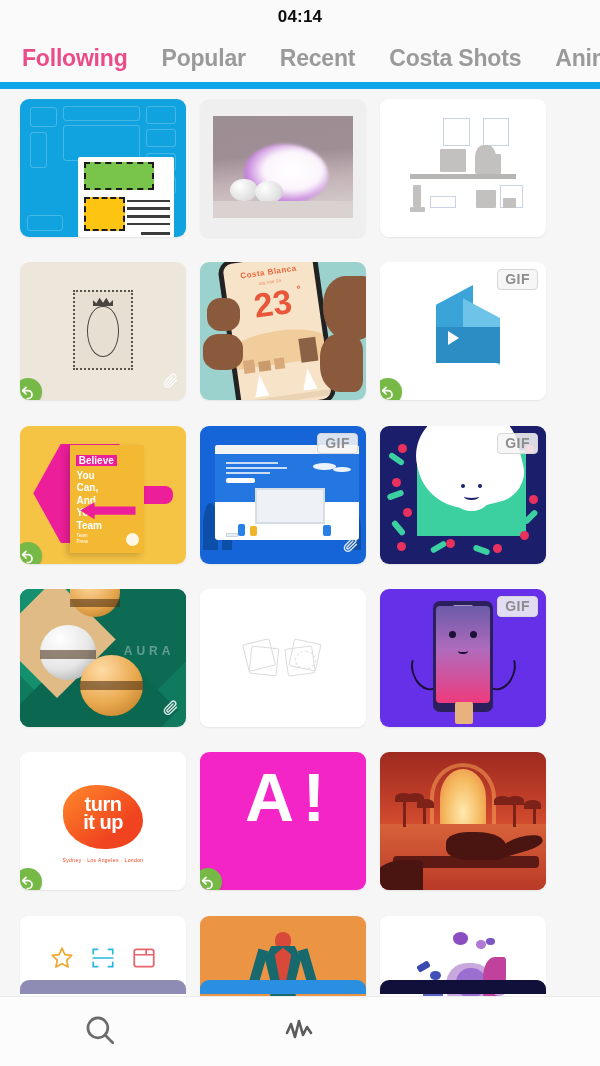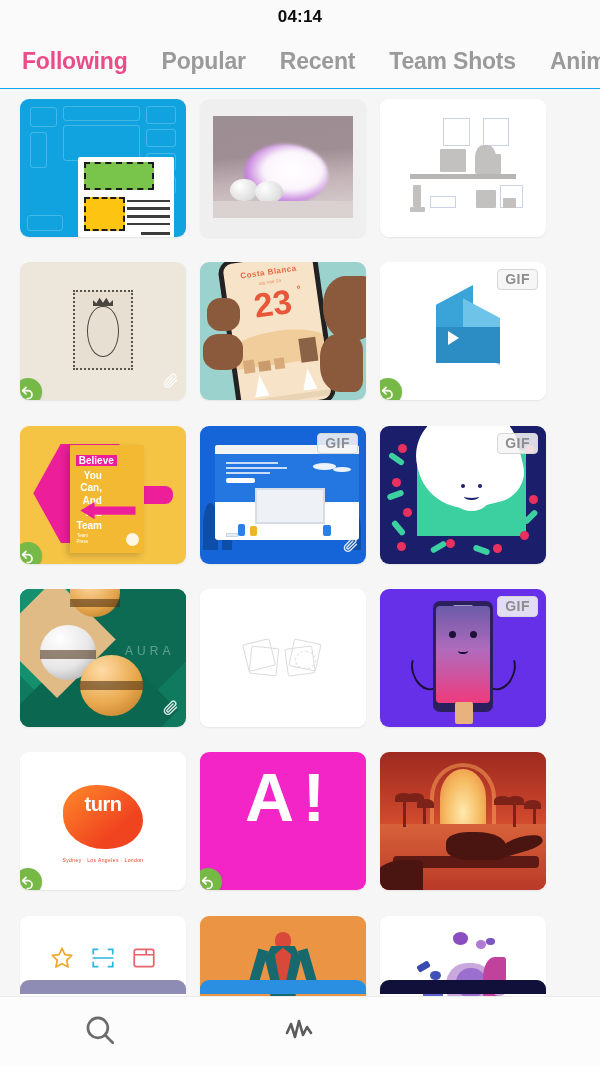--- a/index.html
+++ b/index.html
@@ -28,21 +28,21 @@
   .sb-right { margin-left:auto; display:flex; align-items:center; gap:7px; z-index:2; }
   .pct { font-size:16px; font-weight:500; }
   .batt { width:29px; height:14px; border:1.5px solid #1a1a1a; border-radius:3.5px; position:relative; }
   .batt::after { content:""; position:absolute; right:-4px; top:4px; width:2.4px; height:5px; background:#1a1a1a; border-radius:0 1px 1px 0;}
   .batt i { display:block; height:100%; background:#2fcc42; border-radius:1.8px; }
 
   
   .tabs {
     height:55px; background:#fafafa; display:flex; align-items:center;
     padding-left:22px; gap:34px; white-space:nowrap; overflow:hidden;
-    border-bottom:1px solid #0ea5e9;
+    border-bottom:7px solid #0ea5e9;
   }
   .tab { font-size:23px; color:#9a9a9a; font-weight:700; letter-spacing:-.2px; flex:0 0 auto; }
   .tab.active { color:#ea4c89; font-weight:700; }
 
   
   .grid {
     padding:10px 20px 0 20px; display:flex; flex-wrap:wrap; gap:13px 14px;
     position:absolute; top:89px; left:0; right:0; bottom:0;
   }
   .card {
@@ -122,21 +122,21 @@
     background:#fff; clip-path:polygon(50% 0,100% 82%,0 82%); }
   .art-weather .hand { position:absolute; background:#8b5a3c; border-radius:40%; }
   
   .art-logo3d { position:absolute; inset:0; background:#fff; }
   .art-logo3d .b1 { position:absolute; left:34%; top:24%; width:22%; height:40%; background:#3aa4d8; transform:skewY(-28deg);}
   .art-logo3d .b2 { position:absolute; left:50%; top:33%; width:22%; height:34%; background:#6ec4e8; transform:skewY(28deg);}
   .art-logo3d .b3 { position:absolute; left:34%; top:47%; width:38%; height:26%; background:#2b8dc4; }
   .art-logo3d .pl { position:absolute; left:41%; top:50%; width:0; height:0;
     border-left:11px solid #fff; border-top:7px solid transparent; border-bottom:7px solid transparent;}
   
-  .art-believe { position:absolute; inset:0; background:#f6c445;text-align:right; }
+  .art-believe { position:absolute; inset:0; background:#f6c445; }
   .art-believe .arrowbig { position:absolute; left:8%; top:13%; width:52%; height:72%; background:#ec1e9a;
     clip-path:polygon(32% 0,100% 0,100% 100%,32% 100%,0 50%); }
   .art-believe .bar { position:absolute; left:52%; top:44%; width:40%; height:13%; background:#ec1e9a; border-radius:0 8px 8px 0;}
   .art-believe .book { position:absolute; left:30%; top:14%; width:45%; height:78%;
     background:#f4b933; box-shadow:-3px 3px 7px rgba(0,0,0,.18); }
   .art-believe .tagline { position:absolute; left:8%; top:9%; background:#ec1e9a; color:#fff;
     font-size:10px; font-weight:700; padding:0 3px; }
   .art-believe .wtxt { position:absolute; left:9%; top:23%; color:#fff; font-size:10px; font-weight:700; line-height:1.25;}
   .art-believe .arrow2 { position:absolute; left:14%; top:53%; width:74%; height:16%; background:#ec1e9a;
     clip-path:polygon(26% 26%,26% 0,0 50%,26% 100%,26% 74%,100% 74%,100% 26%); }
@@ -167,21 +167,21 @@
   .art-aura .diam { position:absolute; width:70%; height:86%; background:#14906e; transform:rotate(45deg); }
   .art-aura .wood { position:absolute; left:-4%; top:6%; width:52%; height:60%; background:#e0bb86; transform:rotate(45deg);}
   .art-aura .sph1 { position:absolute; left:12%; top:26%; width:34%; height:40%; border-radius:50%;
     background:radial-gradient(circle at 35% 25%,#fff,#e6e6e6 55%,#9a9a9a); }
   .art-aura .sph2 { position:absolute; left:36%; top:48%; width:38%; height:44%; border-radius:50%;
     background:radial-gradient(circle at 35% 25%,#ffdba6,#e9a94e 55%,#b87421); }
   .art-aura .sph3 { position:absolute; left:30%; top:-16%; width:30%; height:36%; border-radius:50%;
     background:radial-gradient(circle at 40% 30%,#ffdba6,#e5a54b 60%,#b06f1f); }
   .art-aura .band { position:absolute; left:0; right:0; height:16%; background:rgba(70,40,15,.55); }
   .art-aura .wm { position:absolute; right:7%; top:40%; color:rgba(255,255,255,.35);
-    font-size:12px; letter-spacing:4px; font-weight:400; }
+    font-size:12px; letter-spacing:4px; font-weight:700; }
   
   .art-sketch { position:absolute; inset:0; background:#fff; }
   .art-sketch .sk { position:absolute; border:1.3px solid #dcdcdc; }
   
   .art-purp { position:absolute; inset:0; background:#6530e8; }
   .art-purp .dev { position:absolute; left:32%; top:9%; width:36%; height:80%; background:#2b1f5e; border-radius:7px; }
   .art-purp .scr { position:absolute; inset:5px 3px 9px 3px; border-radius:4px;
     background:linear-gradient(180deg,#6b5ba8 0%,#b06bbd 45%,#ef3a7d 100%); }
   .art-purp .notch { position:absolute; left:34%; top:4px; width:32%; height:3px; border-radius:2px; background:#9f9ac2; }
   .art-purp .eye { position:absolute; width:7px; height:7px; border-radius:50%; background:#1b1136; }
@@ -273,21 +273,21 @@
   <div class="statusbar">
 
     <div class="sb-clock">04:14</div>
 
   </div>
 
   <div class="tabs">
     <div class="tab active">Following</div>
     <div class="tab">Popular</div>
     <div class="tab">Recent</div>
-    <div class="tab">Team Shots</div>
+    <div class="tab">Costa Shots</div>
     <div class="tab">Animated</div>
   </div>
 
   <div class="grid">
 
     <div class="card">
       <div class="inner art-wire">
         <div class="bgln" style="left:6%;top:6%;width:16%;height:14%"></div>
         <div class="bgln" style="left:6%;top:24%;width:10%;height:26%"></div>
         <div class="bgln" style="left:26%;top:5%;width:46%;height:11%"></div>
@@ -532,20 +532,21 @@
         </div>
         <div class="baby"></div>
       </div>
       <span class="gif-badge">GIF</span>
     </div>
 
     <div class="card">
       <div class="inner art-turn">
         <div class="blob"></div>
         <div class="t1" style="top:31%;font-size:20px">turn</div>
+        <div class="t1" style="top:44%;font-size:20px">it up</div>
         <div class="cities">Sydney · Los Angeles · London</div>
       </div>
       <span class="rebound">
         <svg viewBox="0 0 24 24" fill="none" stroke="#fff" stroke-width="2.6" stroke-linecap="round" stroke-linejoin="round">
           <path d="M9 5L4 10l5 5"></path>
             <path d="M4 10h8a6 6 0 0 1 0 12h-1"></path>
         </svg>
       </span>
     </div>
 

